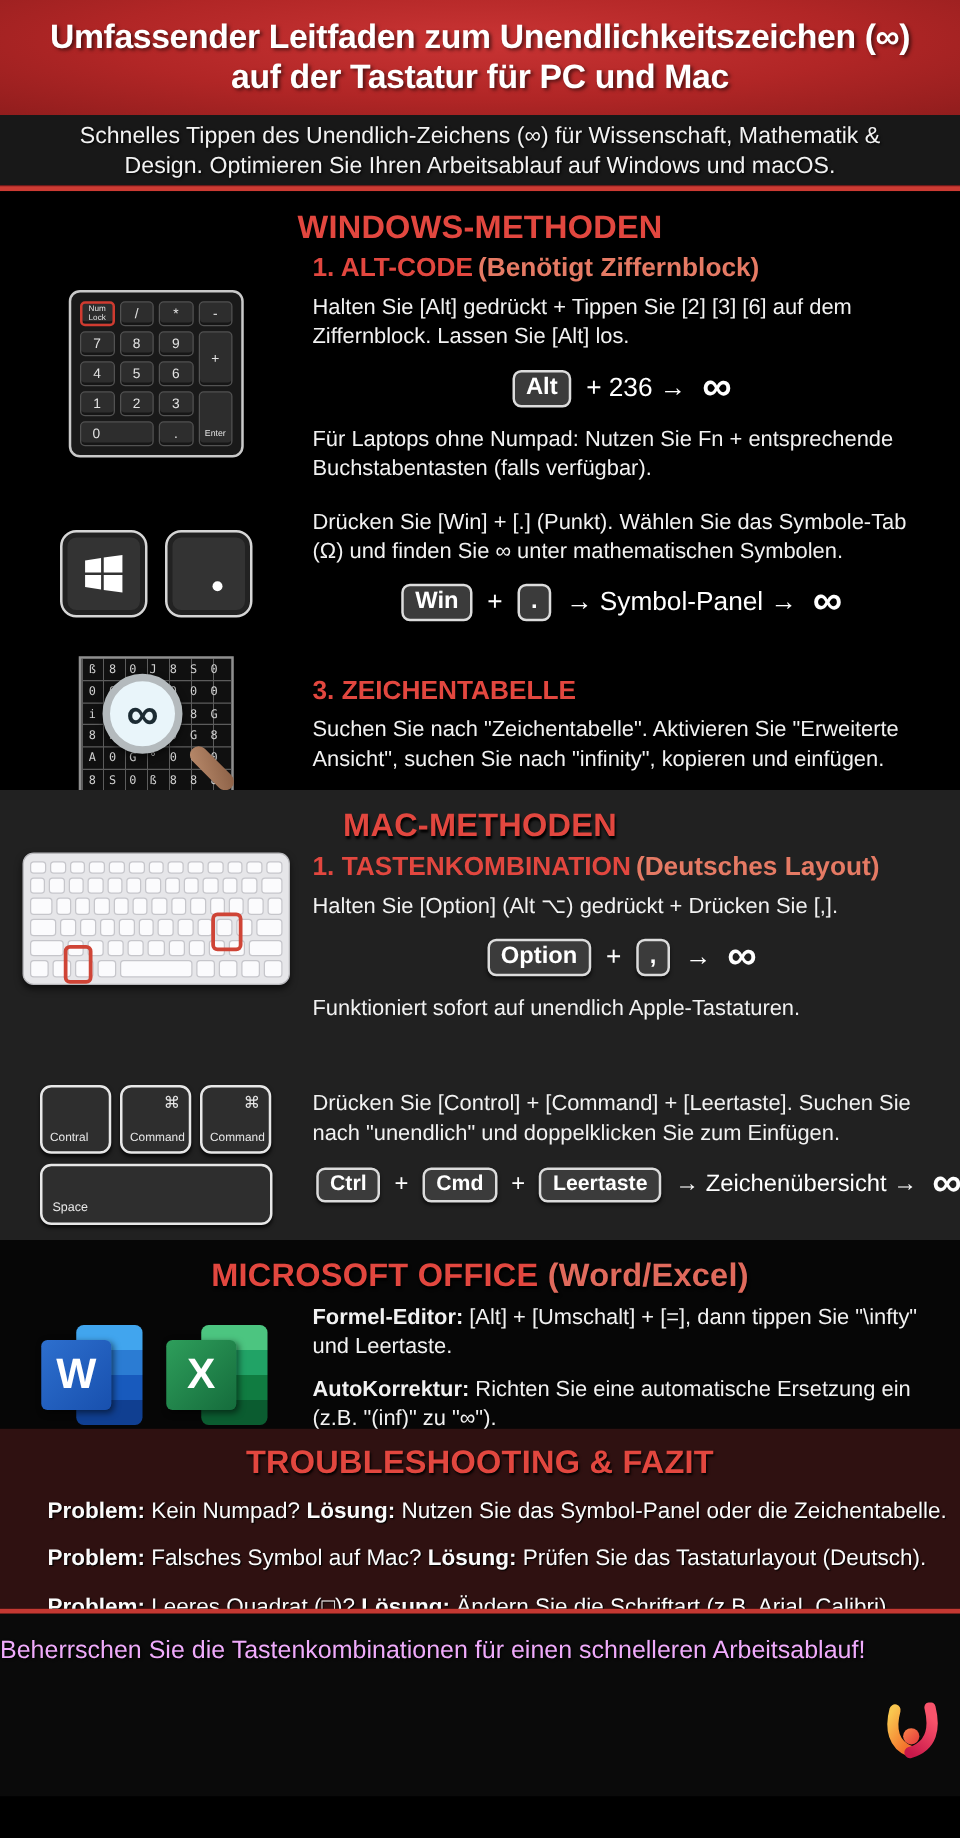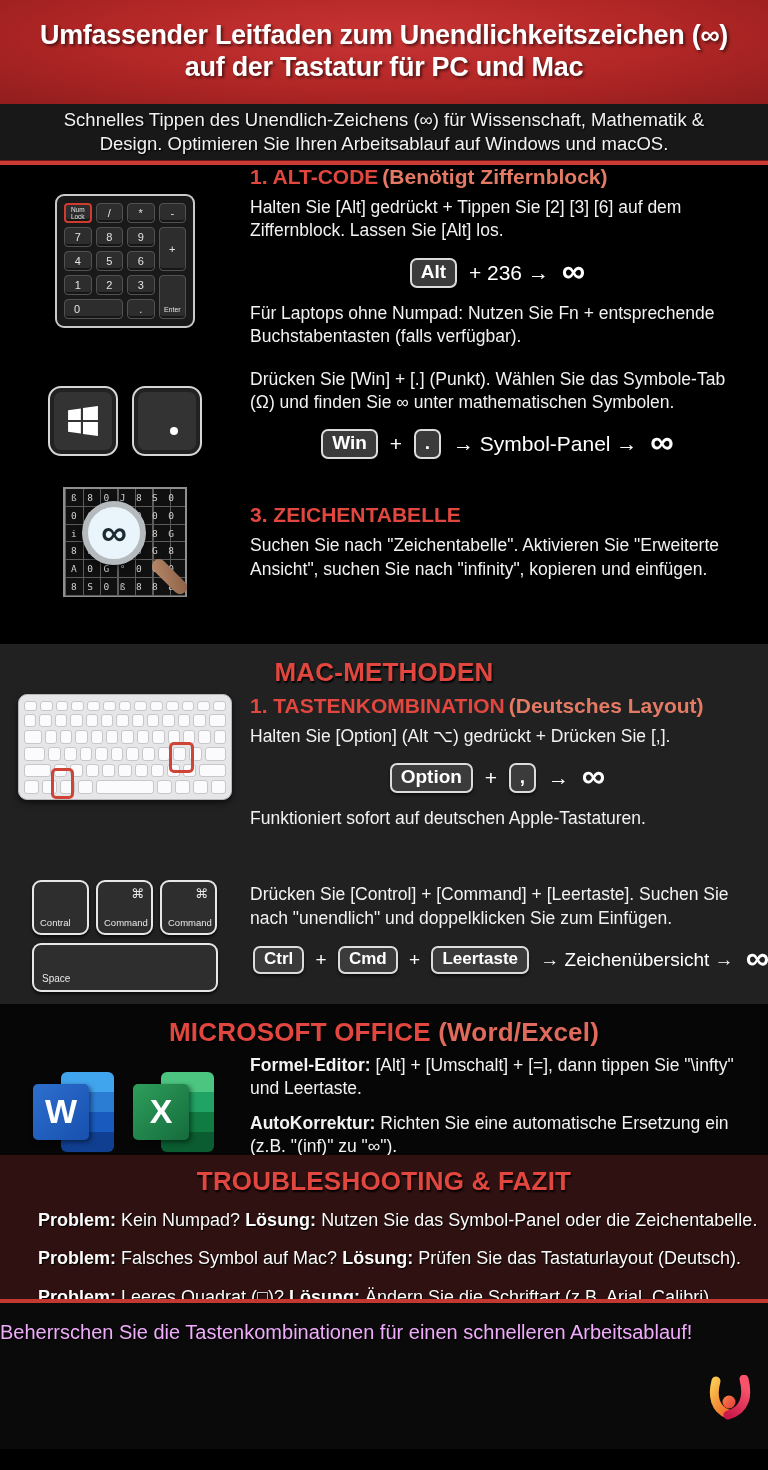--- a/index.html
+++ b/index.html
@@ -1,20 +1,20 @@
 <!DOCTYPE html>
 <html lang="de"><head>
 <meta charset="utf-8">
 <style>
   * { margin:0; padding:0; box-sizing:border-box; }
   html,body { width:768px; background:#000; font-family:"Liberation Sans","DejaVu Sans",sans-serif; }
   .page { width:768px; height:1470px; overflow:hidden; background:#000; position:relative; }
 
   
-  .hdr { height:104px; background:radial-gradient(ellipse at 50% 35%, #c93434 0%, #b12626 55%, #911d1d 100%);
+  .hdr { height:92px; background:radial-gradient(ellipse at 50% 35%, #c93434 0%, #b12626 55%, #911d1d 100%);
          display:flex; flex-direction:column; justify-content:center; align-items:center; }
   .hdr h1 { color:#fff; font-size:27px; font-weight:bold; line-height:1.18; text-align:center;
             text-shadow:2px 2px 3px rgba(0,0,0,.55); letter-spacing:-.3px; }
   .subbar { height:56px; background:#181818; display:flex; flex-direction:column; justify-content:center;
             align-items:center; }
   .subbar p { color:#f2f2f2; font-size:18.5px; line-height:1.3; text-align:center; text-shadow:1px 1px 2px #000; }
   .redline  { height:5px; background:#cc3b33; border-top:1px solid #6e1a1a; }
   .redline2 { height:4px; background:#c43832; }
 
   
@@ -135,20 +135,21 @@
       <span>auf der Tastatur für PC und Mac</span>
     </h1>
   </div>
   <div class="subbar">
     <p>Schnelles Tippen des Unendlich-Zeichens (∞) für Wissenschaft, Mathematik &amp;</p>
     <p>Design. Optimieren Sie Ihren Arbeitsablauf auf Windows und macOS.</p>
   </div>
   <div class="redline"></div>
 
   <div class="sec-win">
+    <div class="sec-title">WINDOWS-METHODEN</div>
 
     <div class="mrow" style="height:192px;">
       <div class="licol">
         <div class="numpad">
           <span class="npk npk-numlock">Num Lock</span>
           <span class="npk">/</span>
           <span class="npk">*</span>
           <span class="npk">-</span>
           <span class="npk">7</span>
           <span class="npk">8</span>
@@ -327,21 +328,21 @@
           <span>1. TASTENKOMBINATION</span><span class="mh-note">(Deutsches Layout)</span>
         </div>
         <p class="mbody">Halten Sie [Option] (Alt ⌥) gedrückt + Drücken Sie [,].</p>
         <div class="combo">
           <span class="kcap">Option</span>
           <span class="ctxt">+</span>
           <span class="kcap">,</span>
           <span class="ctxt">→</span>
           <span class="cinf">∞</span>
         </div>
-        <p class="mnote">Funktioniert sofort auf deutschen Apple-Tastaturen.</p>
+        <p class="mnote">Funktioniert sofort auf unendlich Apple-Tastaturen.</p>
       </div>
     </div>
 
     <div class="mrow" style="height:148px;align-items:center;">
       <div class="licol">
         <div class="mackeys">
           <div class="mkr1">
             <div class="bigkey">
               <span class="lbl">Contral</span>
             </div>

